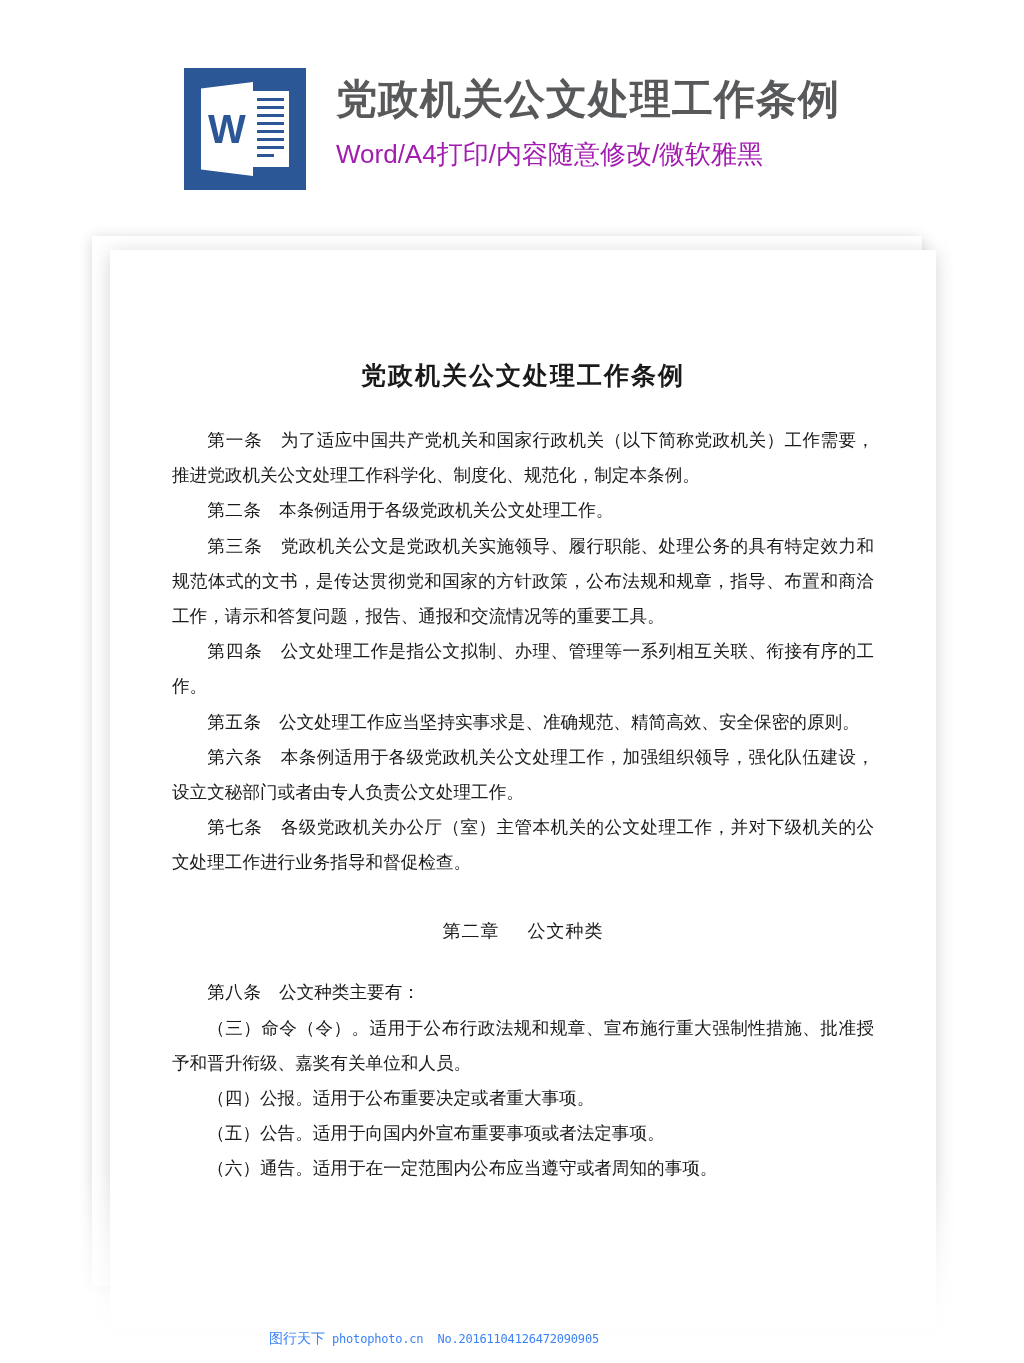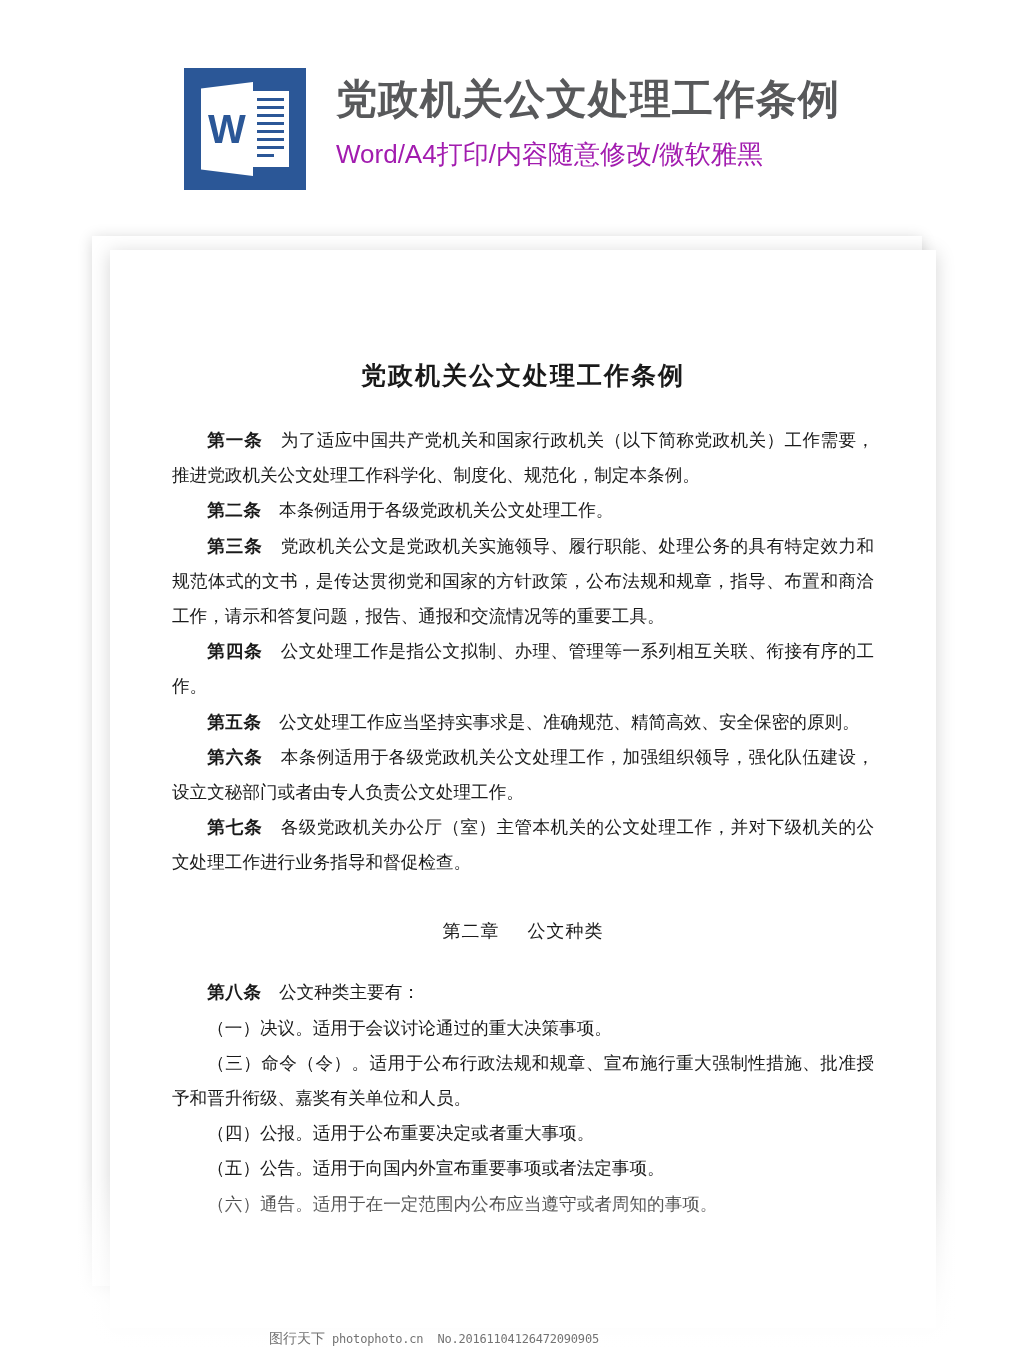--- a/index.html
+++ b/index.html
@@ -183,35 +183,35 @@
 
   .para {
     font-size: 17.6px;
     line-height: 2.0;
     text-align: justify;
     text-justify: inter-ideograph;
     margin: 0;
     text-indent: 2em;
   }
   .para .art {
-    font-weight: bold;
+    font-weight: normal;
     letter-spacing: 0.5px;
   }
   .para .gap { display: inline-block; width: 1em; }
   .para-first { margin-top: 30px; }
 
   
   .footer {
     position: absolute;
     left: 0;
     top: 1330px;
     width: 868px;
     text-align: center;
     font-size: 13px;
-    color: #737373;
+    color: #3b82f6;
     letter-spacing: 0px;
   }
   .footer .cn {
     font-family: "Liberation Serif", "DejaVu Serif", serif;
     font-size: 14px;
   }
   .footer .mono {
     font-family: "DejaVu Sans Mono", "Liberation Mono", monospace;
     font-size: 12px;
     letter-spacing: -0.2px;
@@ -271,21 +271,20 @@
   <p class="para"><span class="art">第六条</span><span class="gap"></span><span>本条例适用于各级党政机关公文处理工作，加强组织领导，强化队伍建设，设立文秘部门或者由专人负责公文处理工作。</span></p>
 
   <p class="para"><span class="art">第七条</span><span class="gap"></span><span>各级党政机关办公厅（室）主管本机关的公文处理工作，并对下级机关的公文处理工作进行业务指导和督促检查。</span></p>
 
   <div class="chapter">
     <span>第二章</span><span class="sp2"></span><span>公文种类</span>
   </div>
 
   <p class="para para-first"><span class="art">第八条</span><span class="gap"></span><span>公文种类主要有：</span></p>
 
-  <p class="para"><span>（一）</span><span>决议。适用于会议讨论通过的重大决策事项。</span></p>
 
 
   <p class="para"><span>（三）</span><span>命令（令）。适用于公布行政法规和规章、宣布施行重大强制性措施、批准授予和晋升衔级、嘉奖有关单位和人员。</span></p>
 
   <p class="para"><span>（四）</span><span>公报。适用于公布重要决定或者重大事项。</span></p>
 
   <p class="para"><span>（五）</span><span>公告。适用于向国内外宣布重要事项或者法定事项。</span></p>
 
   <p class="para"><span>（六）</span><span>通告。适用于在一定范围内公布应当遵守或者周知的事项。</span></p>
 

